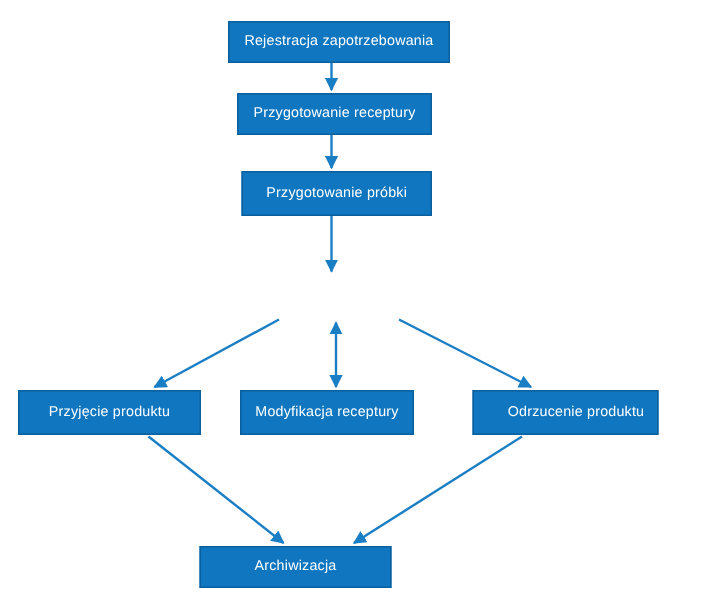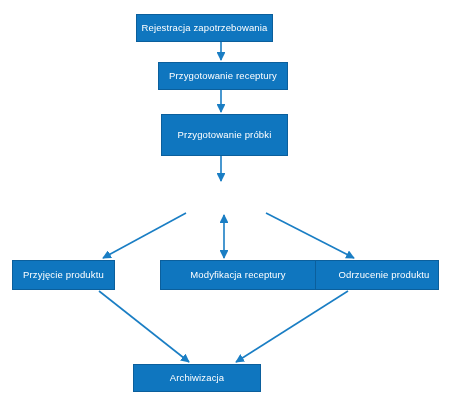--- a/index.html
+++ b/index.html
@@ -41,26 +41,26 @@
     z-index: 2;
     user-select: none;
   }
   .node-label {
     display: block;
     padding: 0 4px;
     white-space: nowrap;
   }
 
   
-  #n-rejestracja    { left: 136px; top: 14px;  width: 137px; height: 28px; }
+  #n-rejestracja    { left: 152px; top: 14px;  width: 148px; height: 28px; }
   #n-receptura      { left: 158px; top: 62px;  width: 130px; height: 28px; align-items: center; }
-  #n-probka         { left: 161px; top: 114px; width: 127px; height: 42px; }
+  #n-probka         { left: 161px; top: 114px; width: 127px; height: 30px; }
   #n-akceptacja     { left: 162px; top: 183px; width: 126px; height: 30px; }
-  #n-przyjecie      { left: 12px;  top: 260px; width: 103px; height: 30px; }
-  #n-modyfikacja    { left: 160px; top: 260px; width: 156px; height: 30px; }
+  #n-przyjecie      { left: 12px;  top: 260px; width: 122px; height: 30px; }
+  #n-modyfikacja    { left: 160px; top: 260px; width: 116px; height: 30px; }
   #n-odrzucenie     { left: 315px; top: 260px; width: 124px; height: 30px; padding-left: 14px; }
   #n-archiwizacja   { left: 133px; top: 364px; width: 128px; height: 28px; }
 </style>
 </head>
 <body>
 
 <div id="canvas">
 
   <svg id="edges" viewBox="0 0 474 405" width="474" height="405" xmlns="http://www.w3.org/2000/svg">
     <defs>

